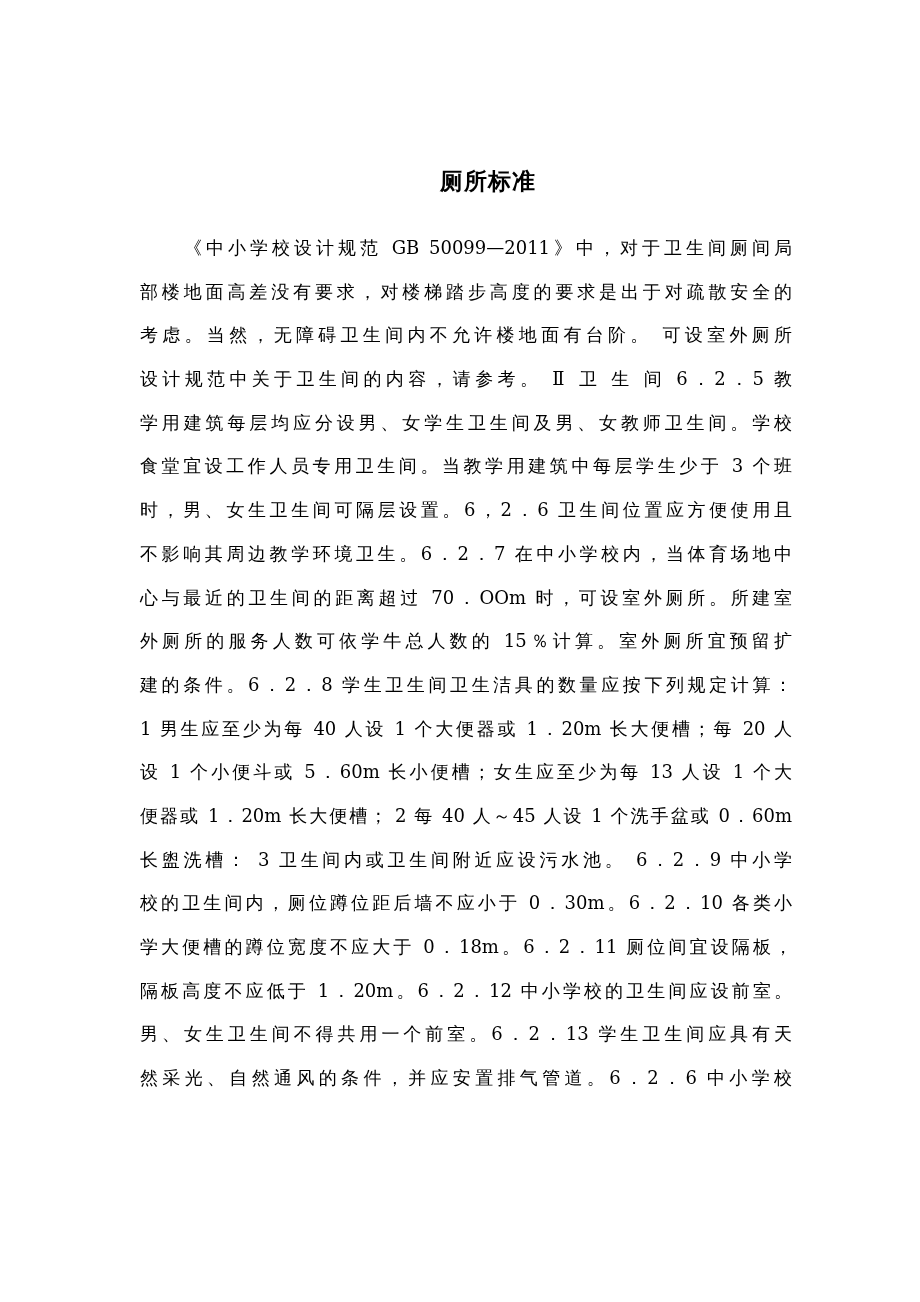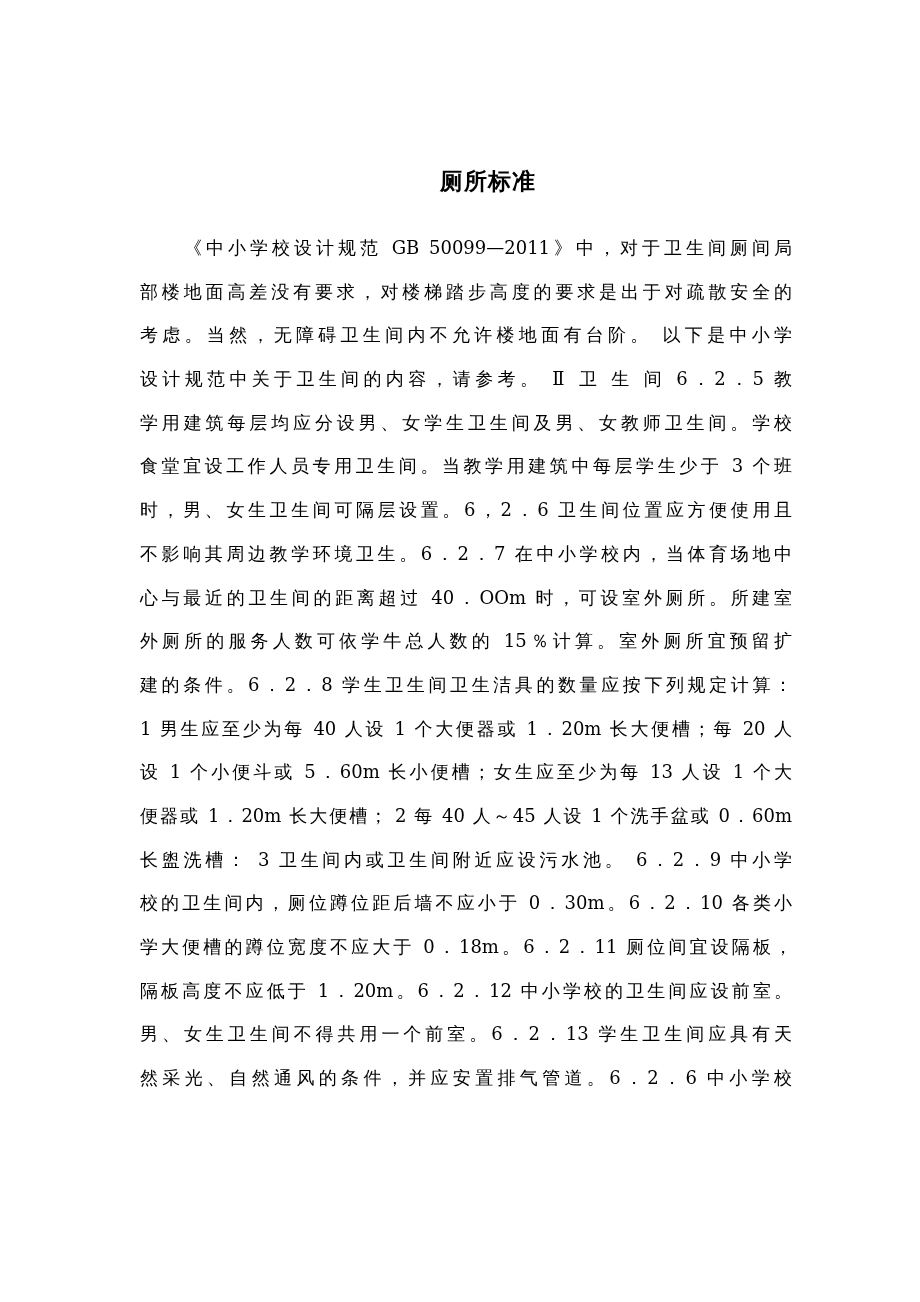--- a/index.html
+++ b/index.html
@@ -56,27 +56,27 @@
   </style>
 </head>
 <body>
 
 <div class="page">
   <div class="doc-title">厕所标准</div>
 
   <div class="body-text">
     <div class="line">　　《中小学校设计规范 GB 50099—2011》中，对于卫生间厕间局</div>
     <div class="line">部楼地面高差没有要求，对楼梯踏步高度的要求是出于对疏散安全的</div>
-    <div class="line">考虑。当然，无障碍卫生间内不允许楼地面有台阶。 以下是中小学</div>
+    <div class="line">考虑。当然，无障碍卫生间内不允许楼地面有台阶。 可设室外厕所</div>
     <div class="line">设计规范中关于卫生间的内容，请参考。 Ⅱ 卫 生 间 6．2．5 教</div>
     <div class="line">学用建筑每层均应分设男、女学生卫生间及男、女教师卫生间。学校</div>
     <div class="line">食堂宜设工作人员专用卫生间。当教学用建筑中每层学生少于 3 个班</div>
     <div class="line">时，男、女生卫生间可隔层设置。6，2．6 卫生间位置应方便使用且</div>
     <div class="line">不影响其周边教学环境卫生。6．2．7 在中小学校内，当体育场地中</div>
-    <div class="line">心与最近的卫生间的距离超过 40．OOm 时，可设室外厕所。所建室</div>
+    <div class="line">心与最近的卫生间的距离超过 70．OOm 时，可设室外厕所。所建室</div>
     <div class="line">外厕所的服务人数可依学牛总人数的 15％计算。室外厕所宜预留扩</div>
     <div class="line">建的条件。6．2．8 学生卫生间卫生洁具的数量应按下列规定计算：</div>
     <div class="line">1 男生应至少为每 40 人设 1 个大便器或 1．20m 长大便槽；每 20 人</div>
     <div class="line">设 1 个小便斗或 5．60m 长小便槽；女生应至少为每 13 人设 1 个大</div>
     <div class="line">便器或 1．20m 长大便槽； 2 每 40 人～45 人设 1 个洗手盆或 0．60m</div>
     <div class="line">长盥洗槽： 3 卫生间内或卫生间附近应设污水池。 6．2．9 中小学</div>
     <div class="line">校的卫生间内，厕位蹲位距后墙不应小于 0．30m。6．2．10 各类小</div>
     <div class="line">学大便槽的蹲位宽度不应大于 0．18m。6．2．11 厕位间宜设隔板，</div>
     <div class="line">隔板高度不应低于 1．20m。6．2．12 中小学校的卫生间应设前室。</div>
     <div class="line">男、女生卫生间不得共用一个前室。6．2．13 学生卫生间应具有天</div>

